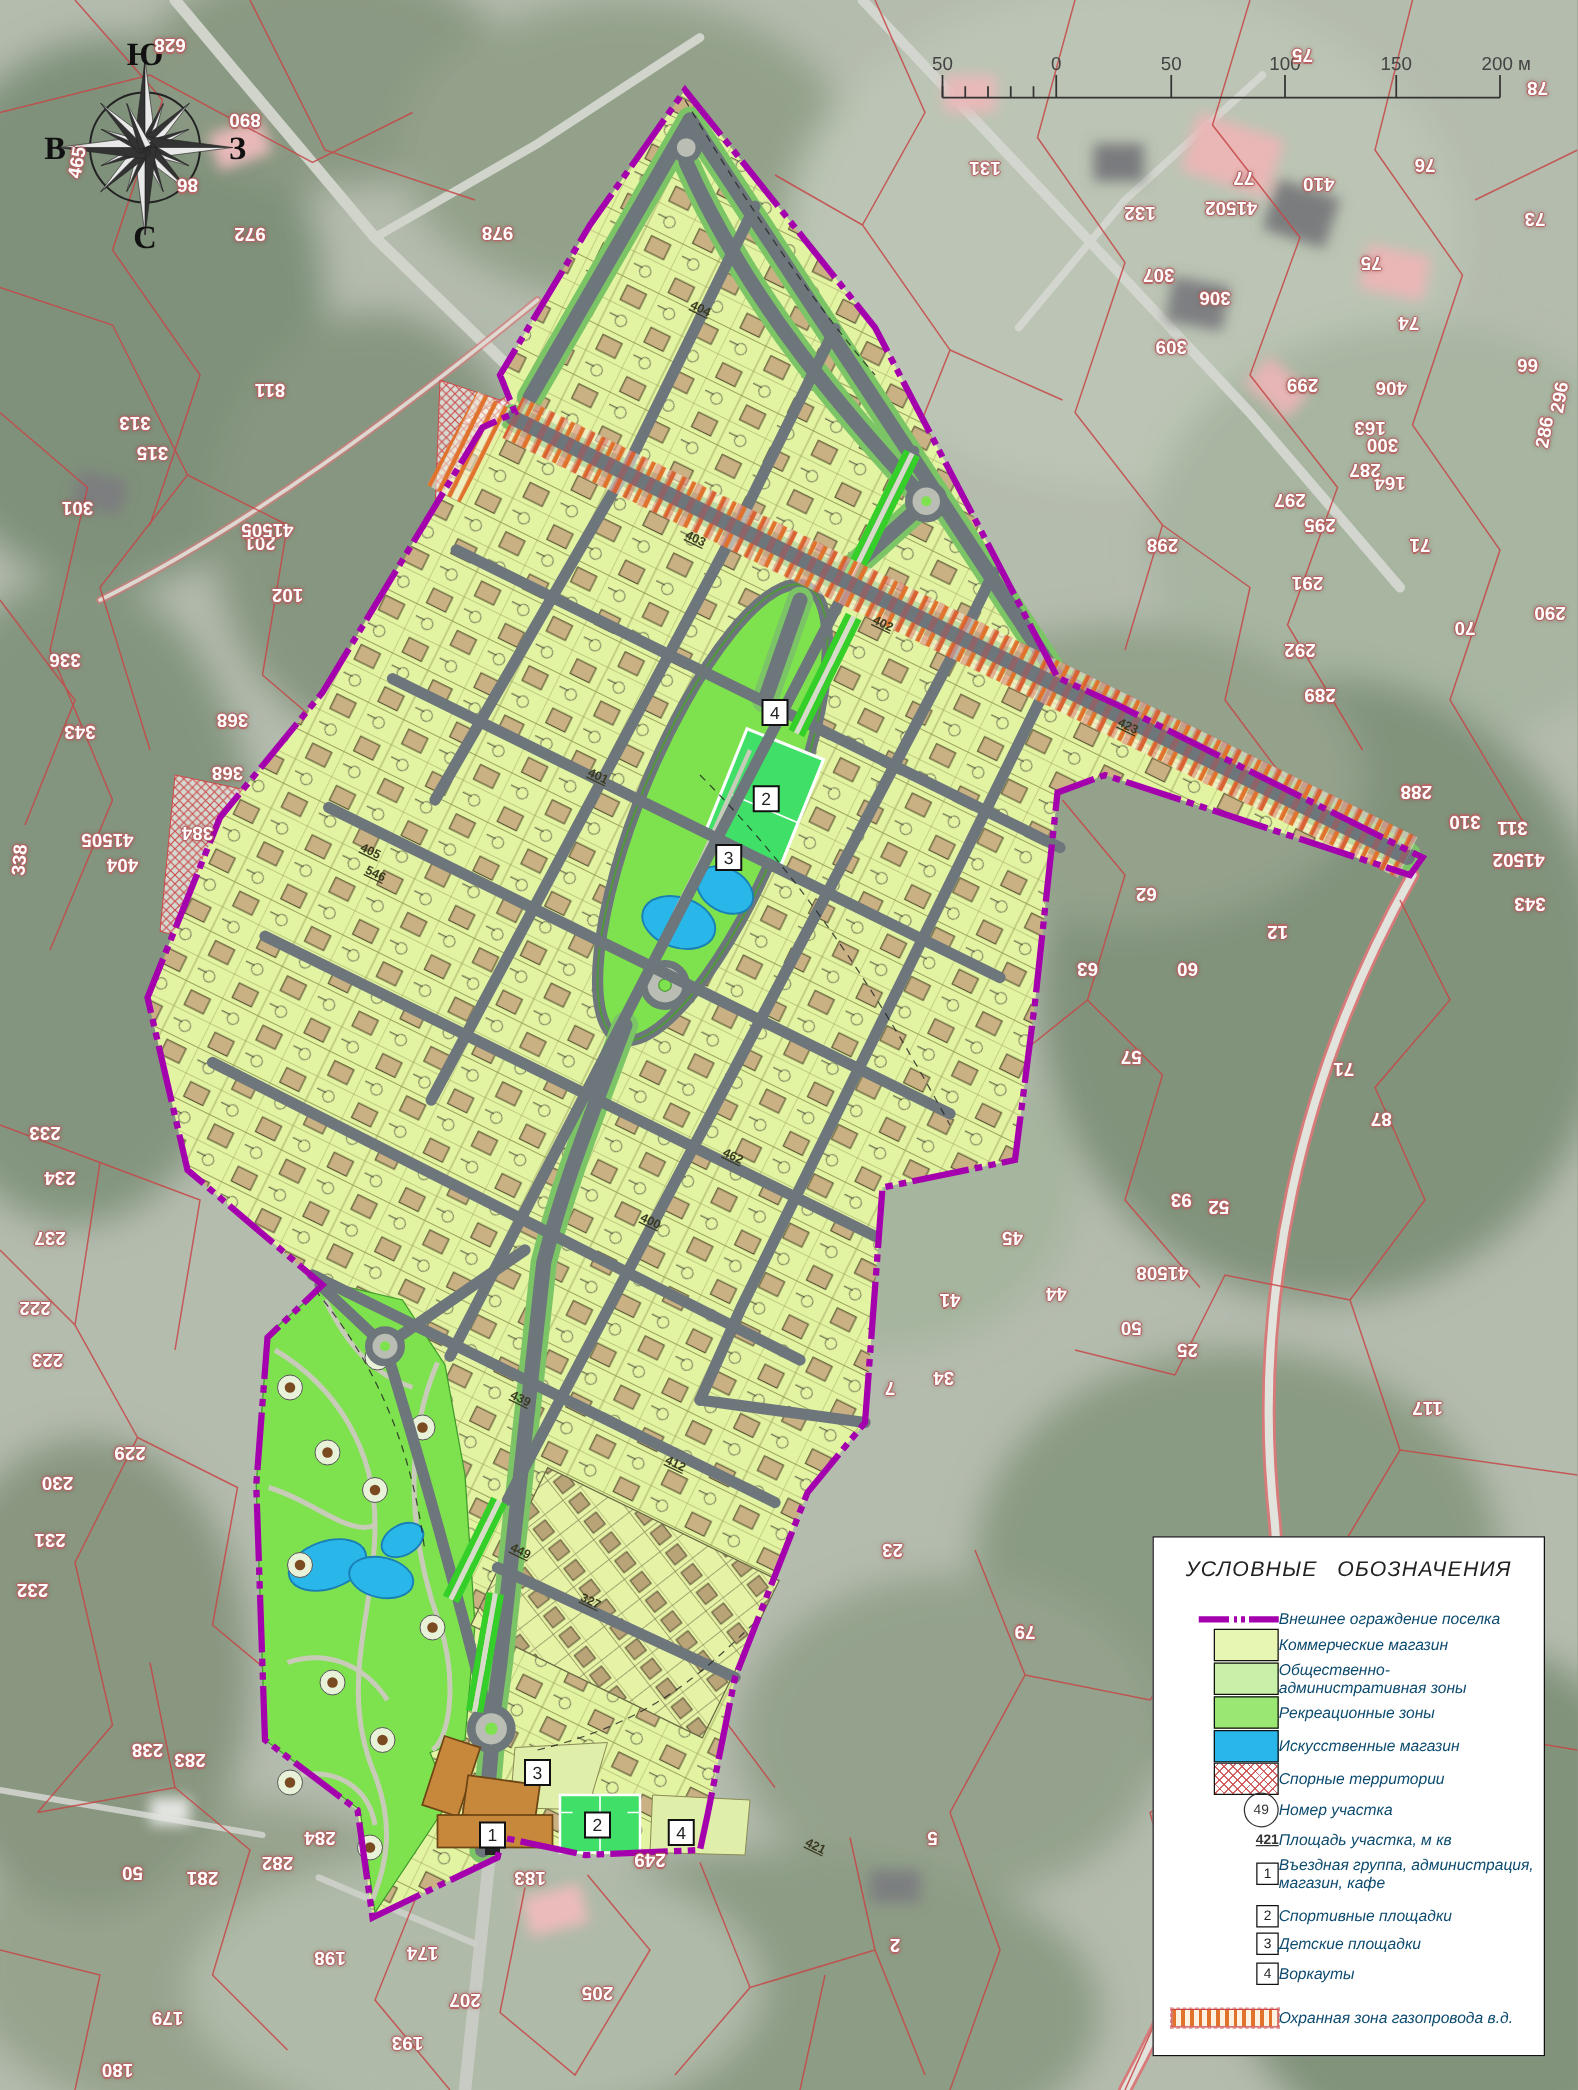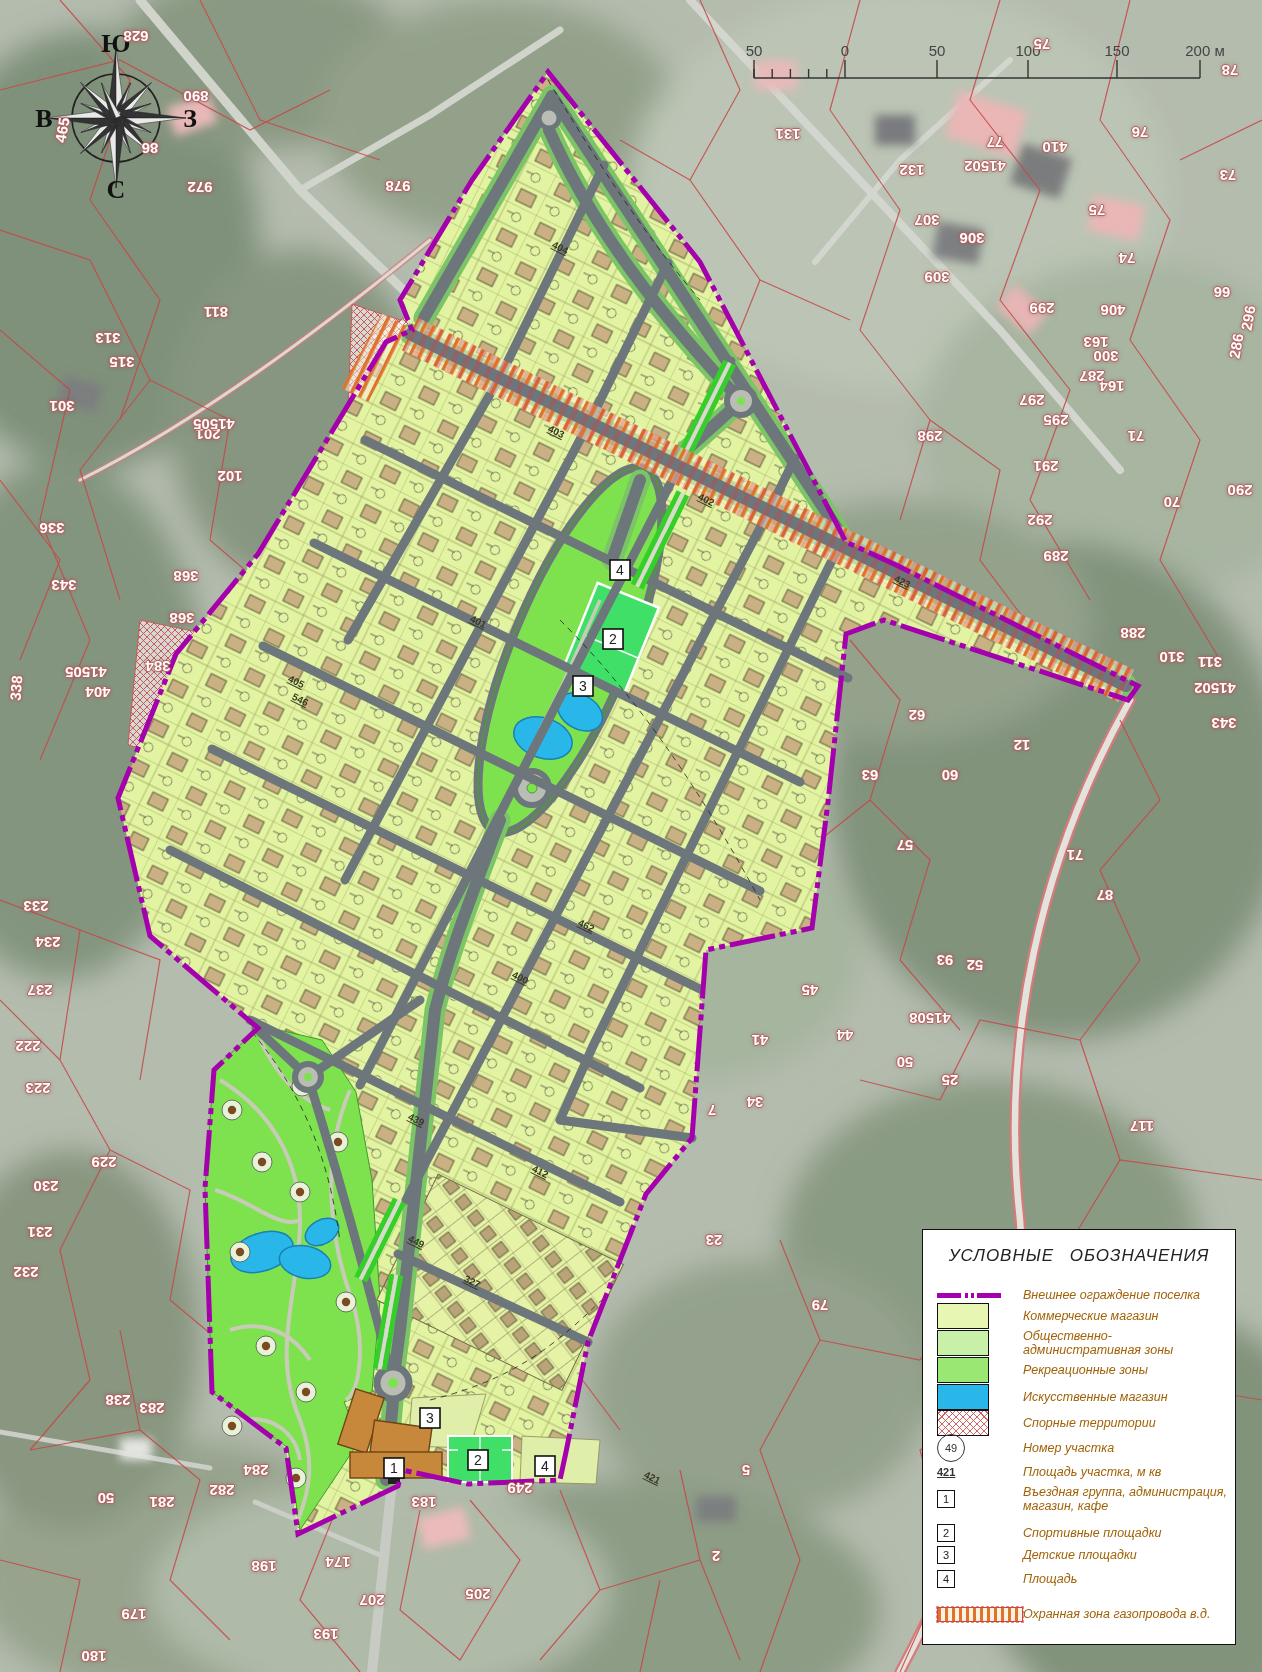--- a/index.html
+++ b/index.html
@@ -23,22 +23,22 @@
   
   #legend{
     position:absolute;left:922px;top:1229px;width:314px;height:416px;
     background:#fff;border:1.6px solid #111;box-sizing:border-box;z-index:30;
   }
   #legend .ltitle{
     position:absolute;left:0;right:0;top:16px;text-align:center;
     font-size:17px;font-style:italic;color:#222;letter-spacing:1px;word-spacing:10px;
   }
   .lrow{position:absolute;left:14px;right:8px;height:24px;display:flex;align-items:center;}
-  .lsym{width:86px;display:flex;justify-content:flex-start;align-items:center;flex:none;}
-  .llab{flex:1;font-size:12.5px;font-style:italic;color:#a16207;line-height:1.15;}
+  .lsym{width:86px;display:flex;justify-content:flex-end;align-items:center;flex:none;}
+  .llab{flex:1;font-size:12.5px;font-style:italic;color:#0c4a6e;line-height:1.15;}
   .sw{width:52px;height:26px;border:1.3px solid #111;box-sizing:border-box;}
   .sw-boundary{width:64px;height:5px;border:none;
     background:linear-gradient(90deg,#a400ae 0 24px,transparent 24px 28px,#a400ae 28px 31px,transparent 31px 34px,#a400ae 34px 37px,transparent 37px 40px,#a400ae 40px 100%);}
   .sw-hatch{background:
     repeating-linear-gradient(45deg,rgba(204,73,73,.85) 0 1px,transparent 1px 5px),
     repeating-linear-gradient(-45deg,rgba(204,73,73,.85) 0 1px,transparent 1px 5px),#fff;}
   .sw-circle{width:26px;height:26px;border:1.4px solid #333;border-radius:50%;
     display:flex;align-items:center;justify-content:center;font-size:11px;color:#333;}
   .sw-area{font-size:11px;color:#333;text-decoration:underline;font-weight:bold;}
   .sw-box{width:16px;height:16px;border:1.4px solid #111;display:flex;align-items:center;justify-content:center;font-size:11px;color:#222;}
@@ -613,21 +613,21 @@
   <div class="lrow" style="top:313px">
     <div class="lsym">
           <div class="sw-box">3</div>
         </div>
     <div class="llab">Детские площадки</div>
   </div>
   <div class="lrow" style="top:337px">
     <div class="lsym">
           <div class="sw-box">4</div>
         </div>
-    <div class="llab">Площадь</div>
+    <div class="llab">Воркауты</div>
   </div>
   <div class="lrow" style="top:372px">
     <div class="lsym">
           <div class="sw-gas"></div>
         </div>
     <div class="llab">Охранная зона газопровода в.д.</div>
   </div>
 </div>
 
 </div>

